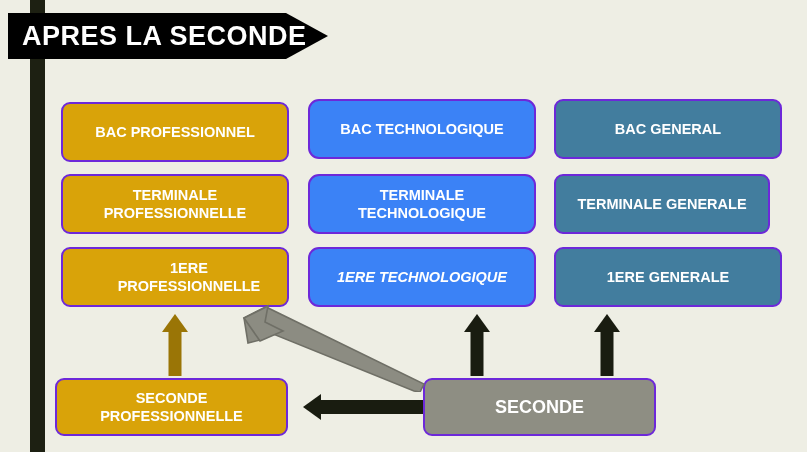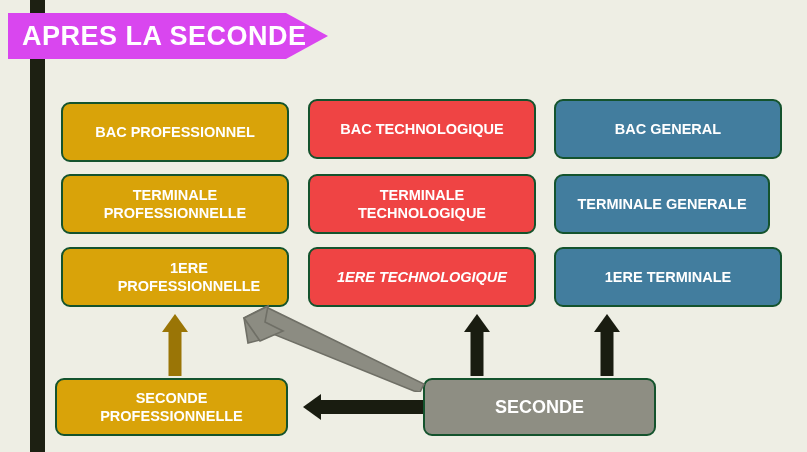--- a/index.html
+++ b/index.html
@@ -28,52 +28,52 @@
     width: 15px;
     height: 452px;
     background: #1d2012;
   }
   .banner {
     position: absolute;
     left: 8px;
     top: 13px;
     width: 320px;
     height: 46px;
-    background: #d946ef;
+    background: #000000;
     clip-path: polygon(0 0, 278px 0, 320px 23px, 278px 46px, 0 46px);
     display: flex;
     align-items: center;
   }
   .banner-text {
     color: #ffffff;
     font-size: 27px;
     font-weight: bold;
     letter-spacing: .5px;
     margin-left: 14px;
     white-space: nowrap;
   }
 
   
   .box {
     position: absolute;
     box-sizing: border-box;
-    border: 2px solid #14532d;
+    border: 2px solid #6d28d9;
     border-radius: 9px;
     display: flex;
     align-items: center;
     justify-content: center;
     text-align: center;
     color: #ffffff;
     font-size: 14.5px;
     font-weight: bold;
     line-height: 1.25;
     padding: 2px 8px;
   }
   .box.gold  { background: #d9a309; }
-  .box.green { background: #ef4444; }
+  .box.green { background: #3b82f6; border-radius: 11px; }
   .box.blue  { background: #427d9e; }
   .box.grey  { background: #8e8e83; }
   .box.big   { font-size: 18px; }
 
   
   .arrow-up {
     position: absolute;
   }
   .arrow-up .shaft {
     position: absolute;
@@ -163,21 +163,21 @@
     <span>1ERE TECHNOLOGIQUE</span>
   </div>
 
   <div class="box blue" style="left:554px; top:99px;  width:228px; height:60px;">
     <span>BAC GENERAL</span>
   </div>
   <div class="box blue" style="left:554px; top:174px; width:216px; height:60px;">
     <span>TERMINALE GENERALE</span>
   </div>
   <div class="box blue" style="left:554px; top:247px; width:228px; height:60px;">
-    <span>1ERE TERMINALE</span>
+    <span>1ERE GENERALE</span>
   </div>
 
   <div class="box gold" style="left:55px; top:378px; width:233px; height:58px;">
     <span style="white-space:pre-line;">SECONDE
 PROFESSIONNELLE</span>
   </div>
   <div class="box grey big" style="left:423px; top:378px; width:233px; height:58px;">
     <span>SECONDE</span>
   </div>
 

